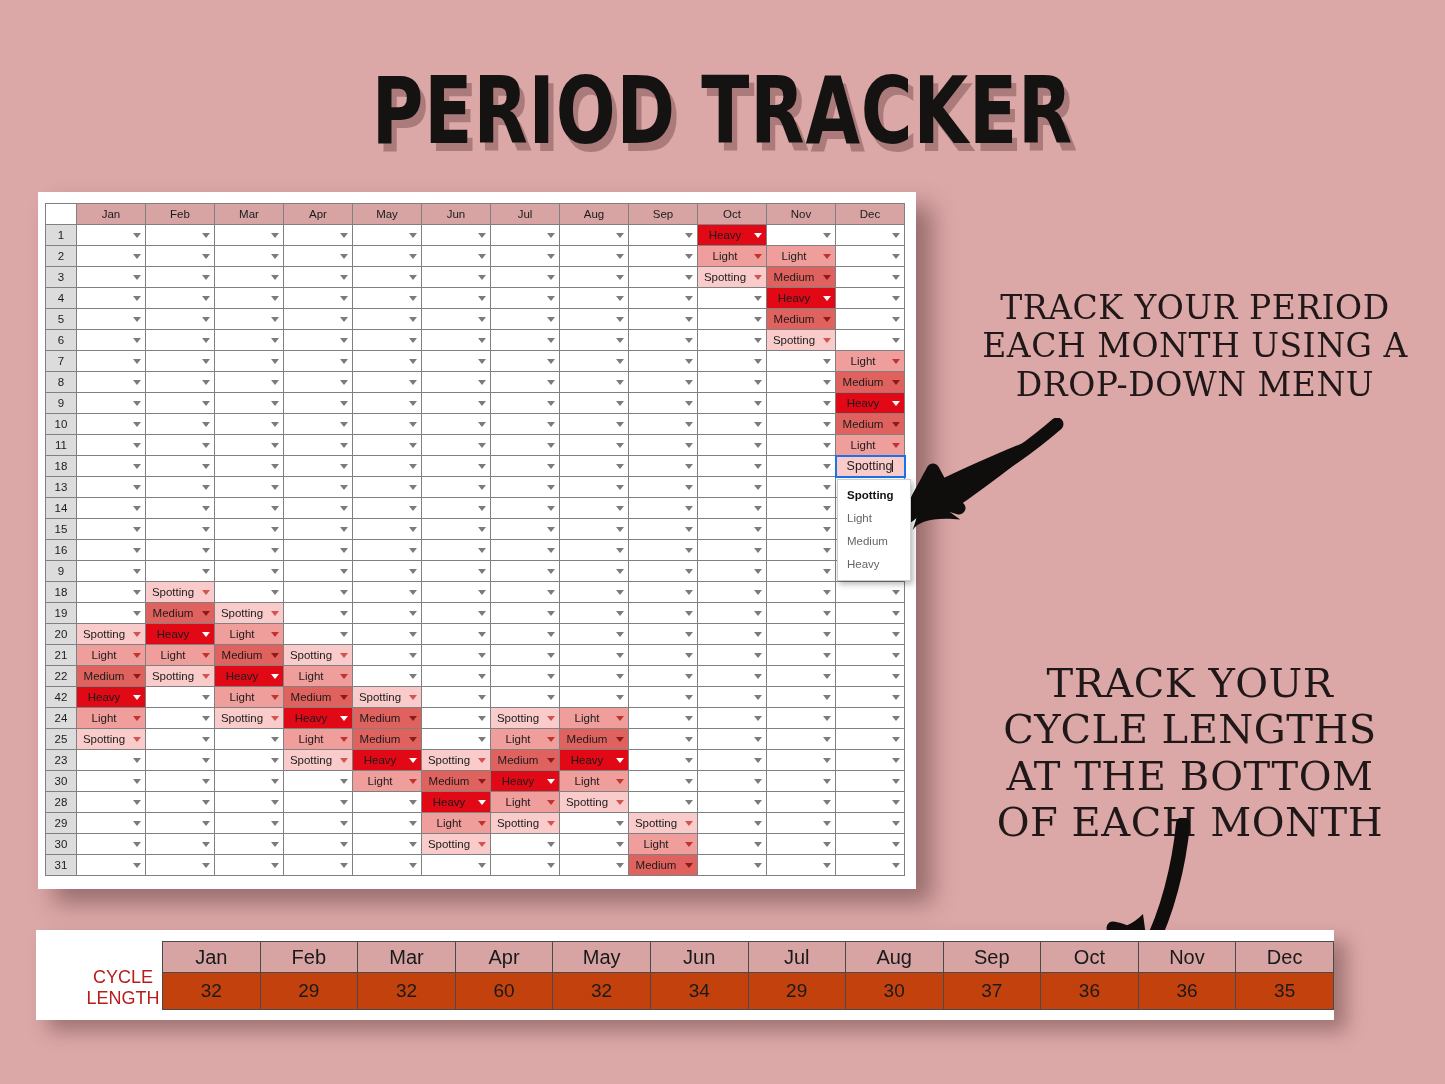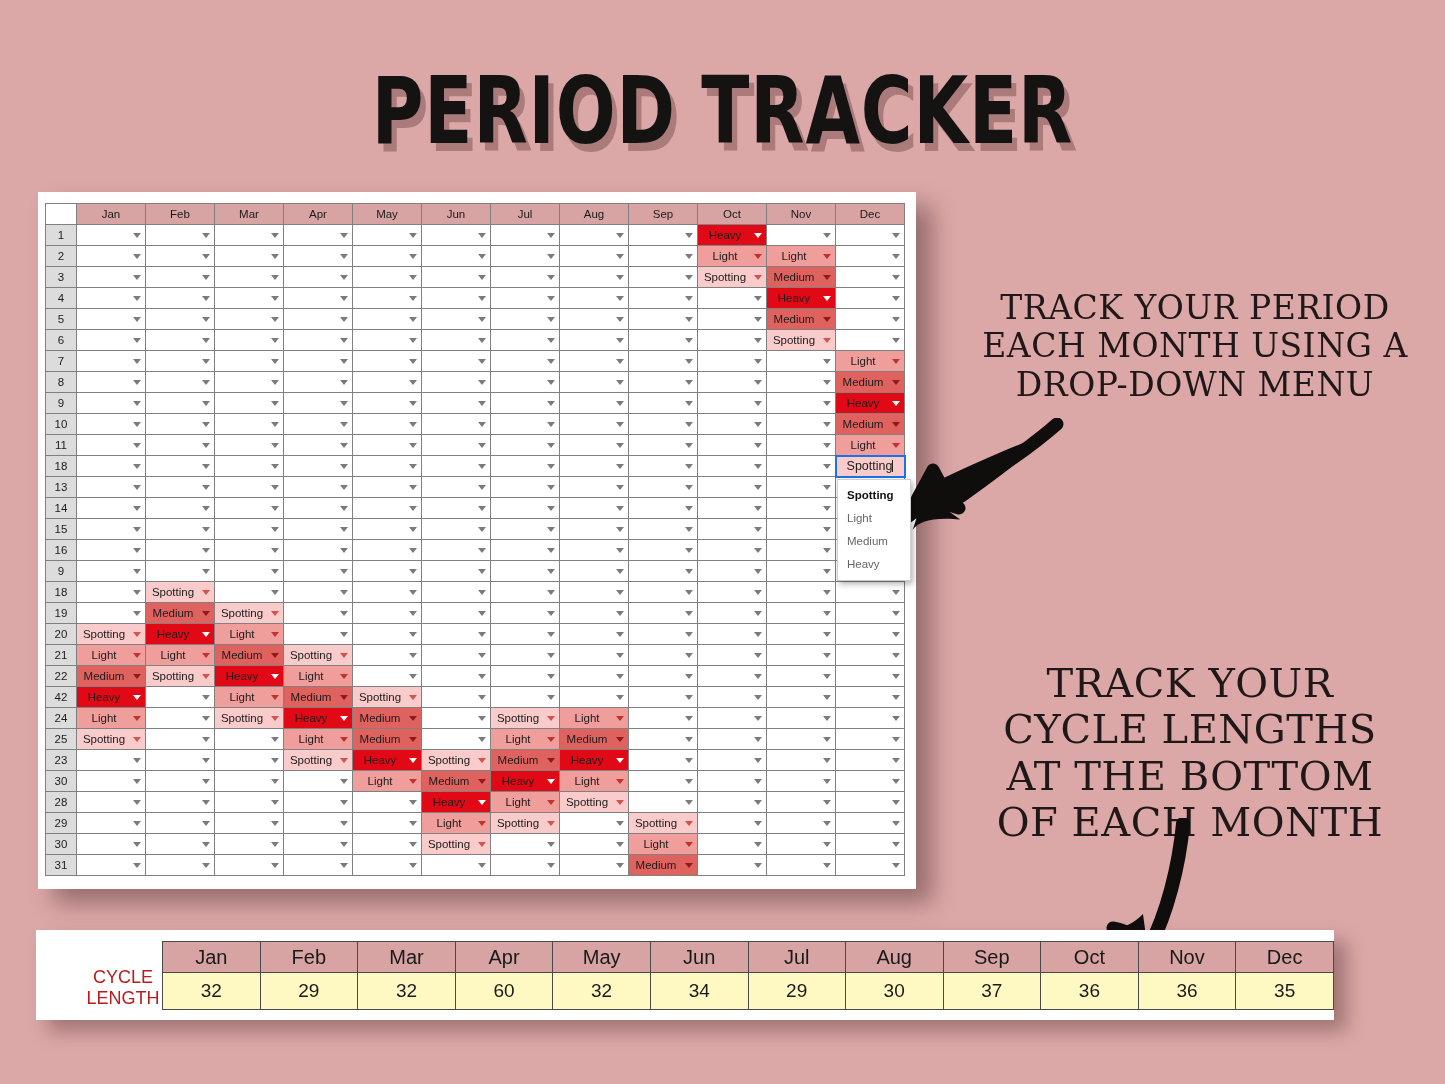--- a/index.html
+++ b/index.html
@@ -192,21 +192,21 @@
     font-family: "Liberation Sans", sans-serif;
   }
   table.cycle th {
     background: #d7a3a3;
     font-weight: normal;
     font-size: 20px;
     height: 31px;
     color: #1a1a1a;
   }
   table.cycle td {
-    background: #fef9c3;
+    background: #c2410c;
     font-size: 19px;
     height: 37px;
     color: #1a1a1a;
   }
   #cycle-label {
     position: absolute;
     left: 39px; top: 37px;
     width: 96px;
     text-align: center;
     font-size: 18px;

